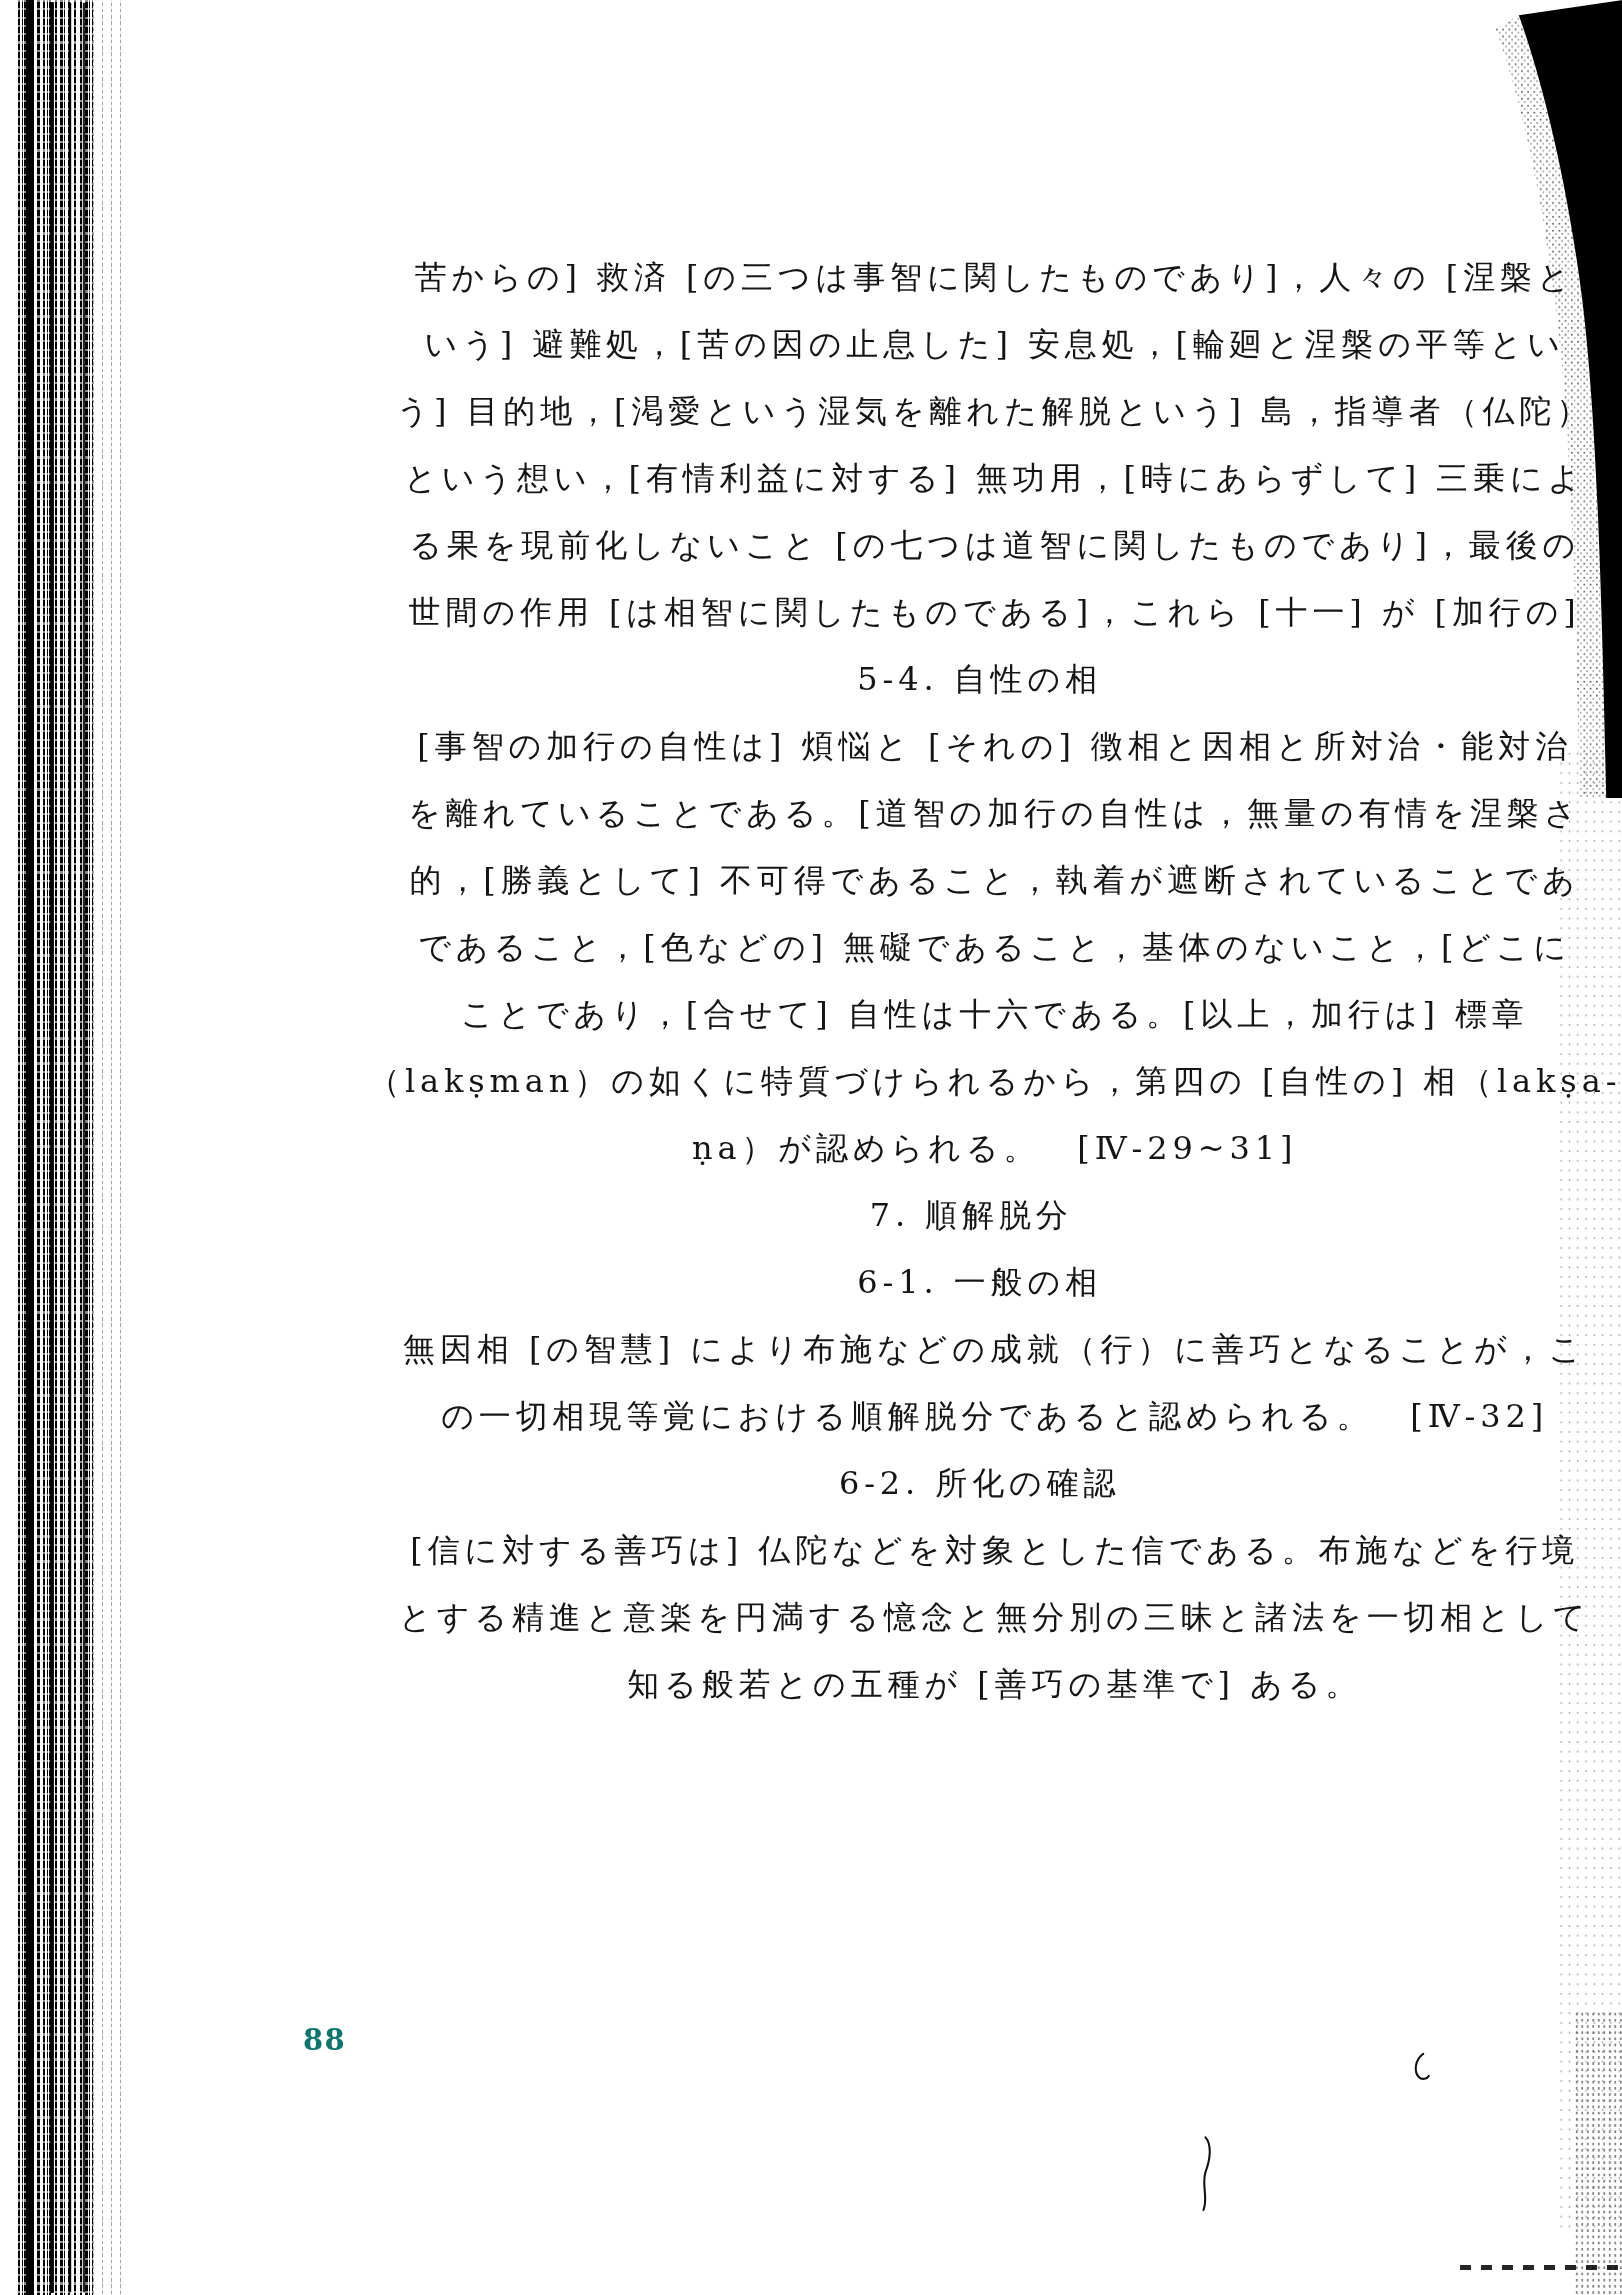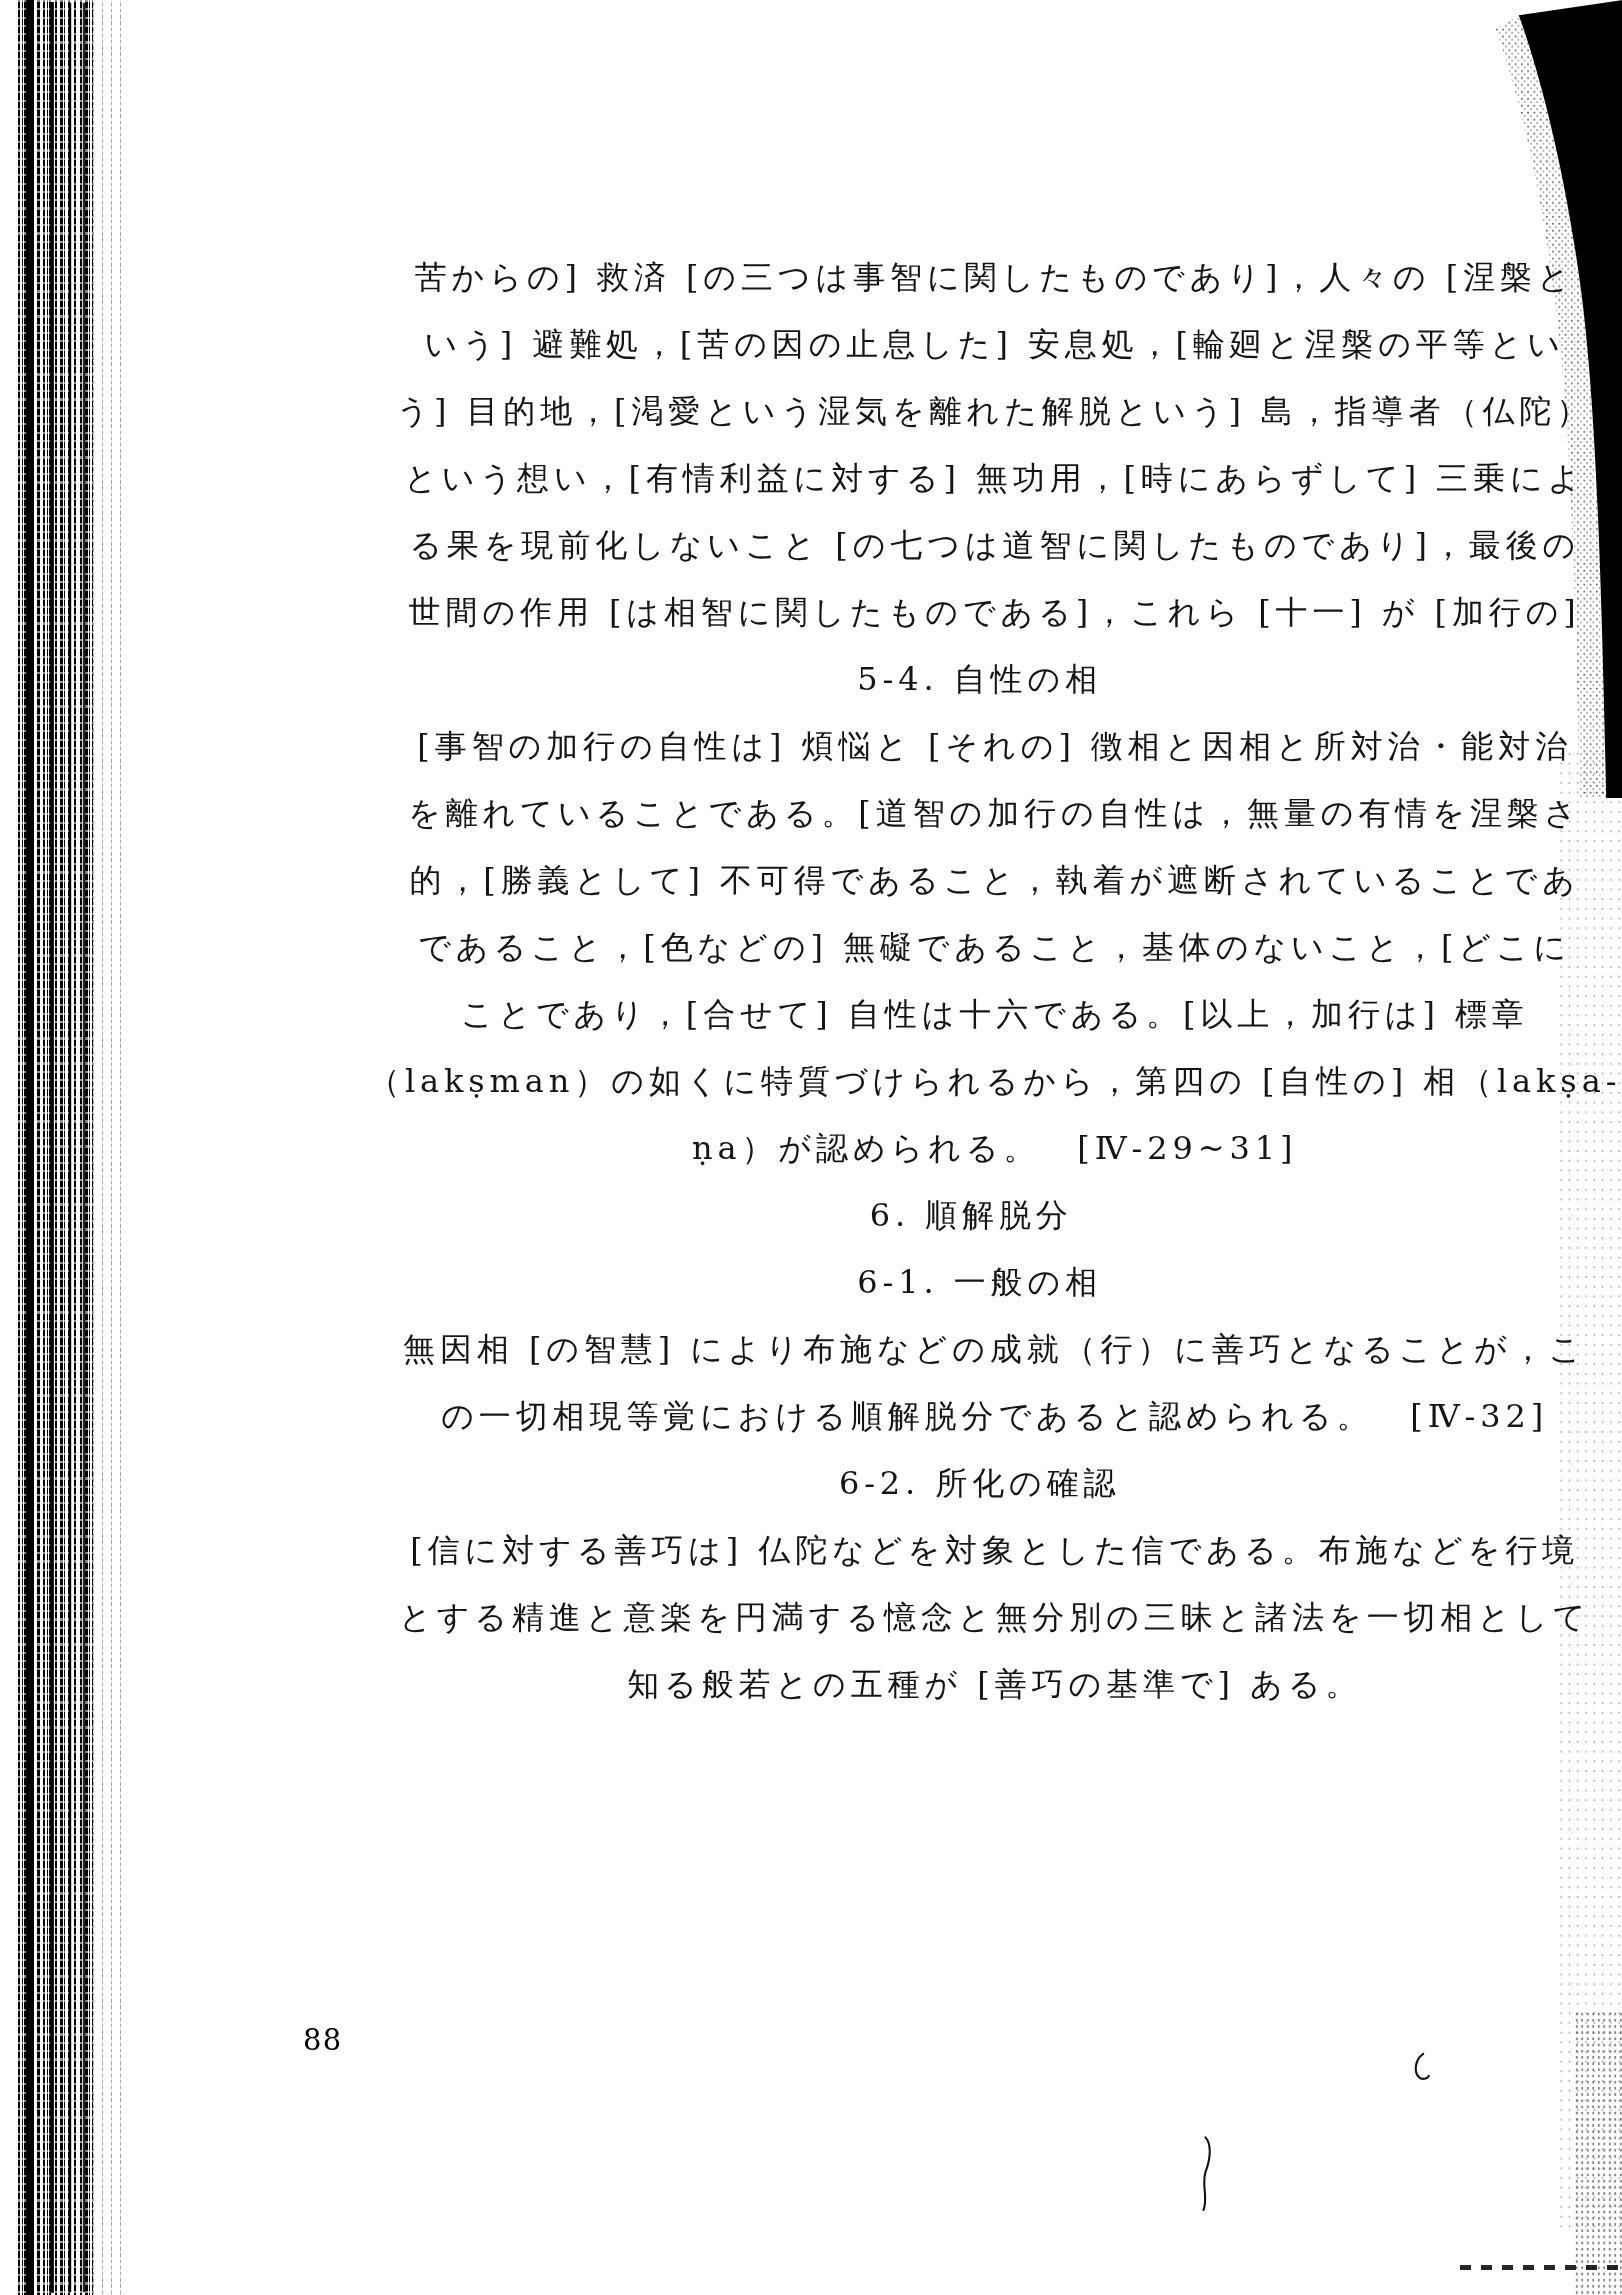--- a/index.html
+++ b/index.html
@@ -47,22 +47,22 @@
   .text-col{
     position:absolute;left:368px;top:244px;color:#151515;
   }
   .row{
     height:67px;line-height:67px;font-size:32px;letter-spacing:4.9px;
     white-space:nowrap;
   }
   .h1{margin-left:-47px;}
   .h2{margin-left:-30px;}
   .page-number{
-    position:absolute;left:303px;top:2026px;color:#000000;
-    font-size:29px;letter-spacing:1.4px;line-height:1;
+    position:absolute;left:303px;top:2026px;color:#0f766e;
+    font-size:29px;letter-spacing:1.4px;line-height:1;font-weight:bold;
   }
   .pen-mark{position:absolute;}
 </style>
 </head>
 <body>
 
 <div class="page">
 
   <div class="binding"></div>
   <div class="binding-core"></div>
@@ -97,21 +97,21 @@
     <div class="row">る果を現前化しないこと [の七つは道智に関したものであり]，最後の</div>
     <div class="row">世間の作用 [は相智に関したものである]，これら [十一] が [加行の]</div>
     <div class="row h2">5-4. 自性の相</div>
     <div class="row">[事智の加行の自性は] 煩悩と [それの] 徴相と因相と所対治・能対治</div>
     <div class="row">を離れていることである。[道智の加行の自性は，無量の有情を涅槃さ</div>
     <div class="row">的，[勝義として] 不可得であること，執着が遮断されていることであ</div>
     <div class="row">であること，[色などの] 無礙であること，基体のないこと，[どこに</div>
     <div class="row">ことであり，[合せて] 自性は十六である。[以上，加行は] 標章</div>
     <div class="row">（lakṣman）の如くに特質づけられるから，第四の [自性の] 相（lakṣa-</div>
     <div class="row">ṇa）が認められる。　[Ⅳ-29~31]</div>
-    <div class="row h1">6. 順解脱分</div>
+    <div class="row h1">7. 順解脱分</div>
     <div class="row h2">6-1. 一般の相</div>
     <div class="row">無因相 [の智慧] により布施などの成就（行）に善巧となることが，こ</div>
     <div class="row">の一切相現等覚における順解脱分であると認められる。　[Ⅳ-32]</div>
     <div class="row h2">6-2. 所化の確認</div>
     <div class="row">[信に対する善巧は] 仏陀などを対象とした信である。布施などを行境</div>
     <div class="row">とする精進と意楽を円満する憶念と無分別の三昧と諸法を一切相として</div>
     <div class="row">知る般若との五種が [善巧の基準で] ある。</div>
   </div>
 
   <div class="page-number">88</div>

